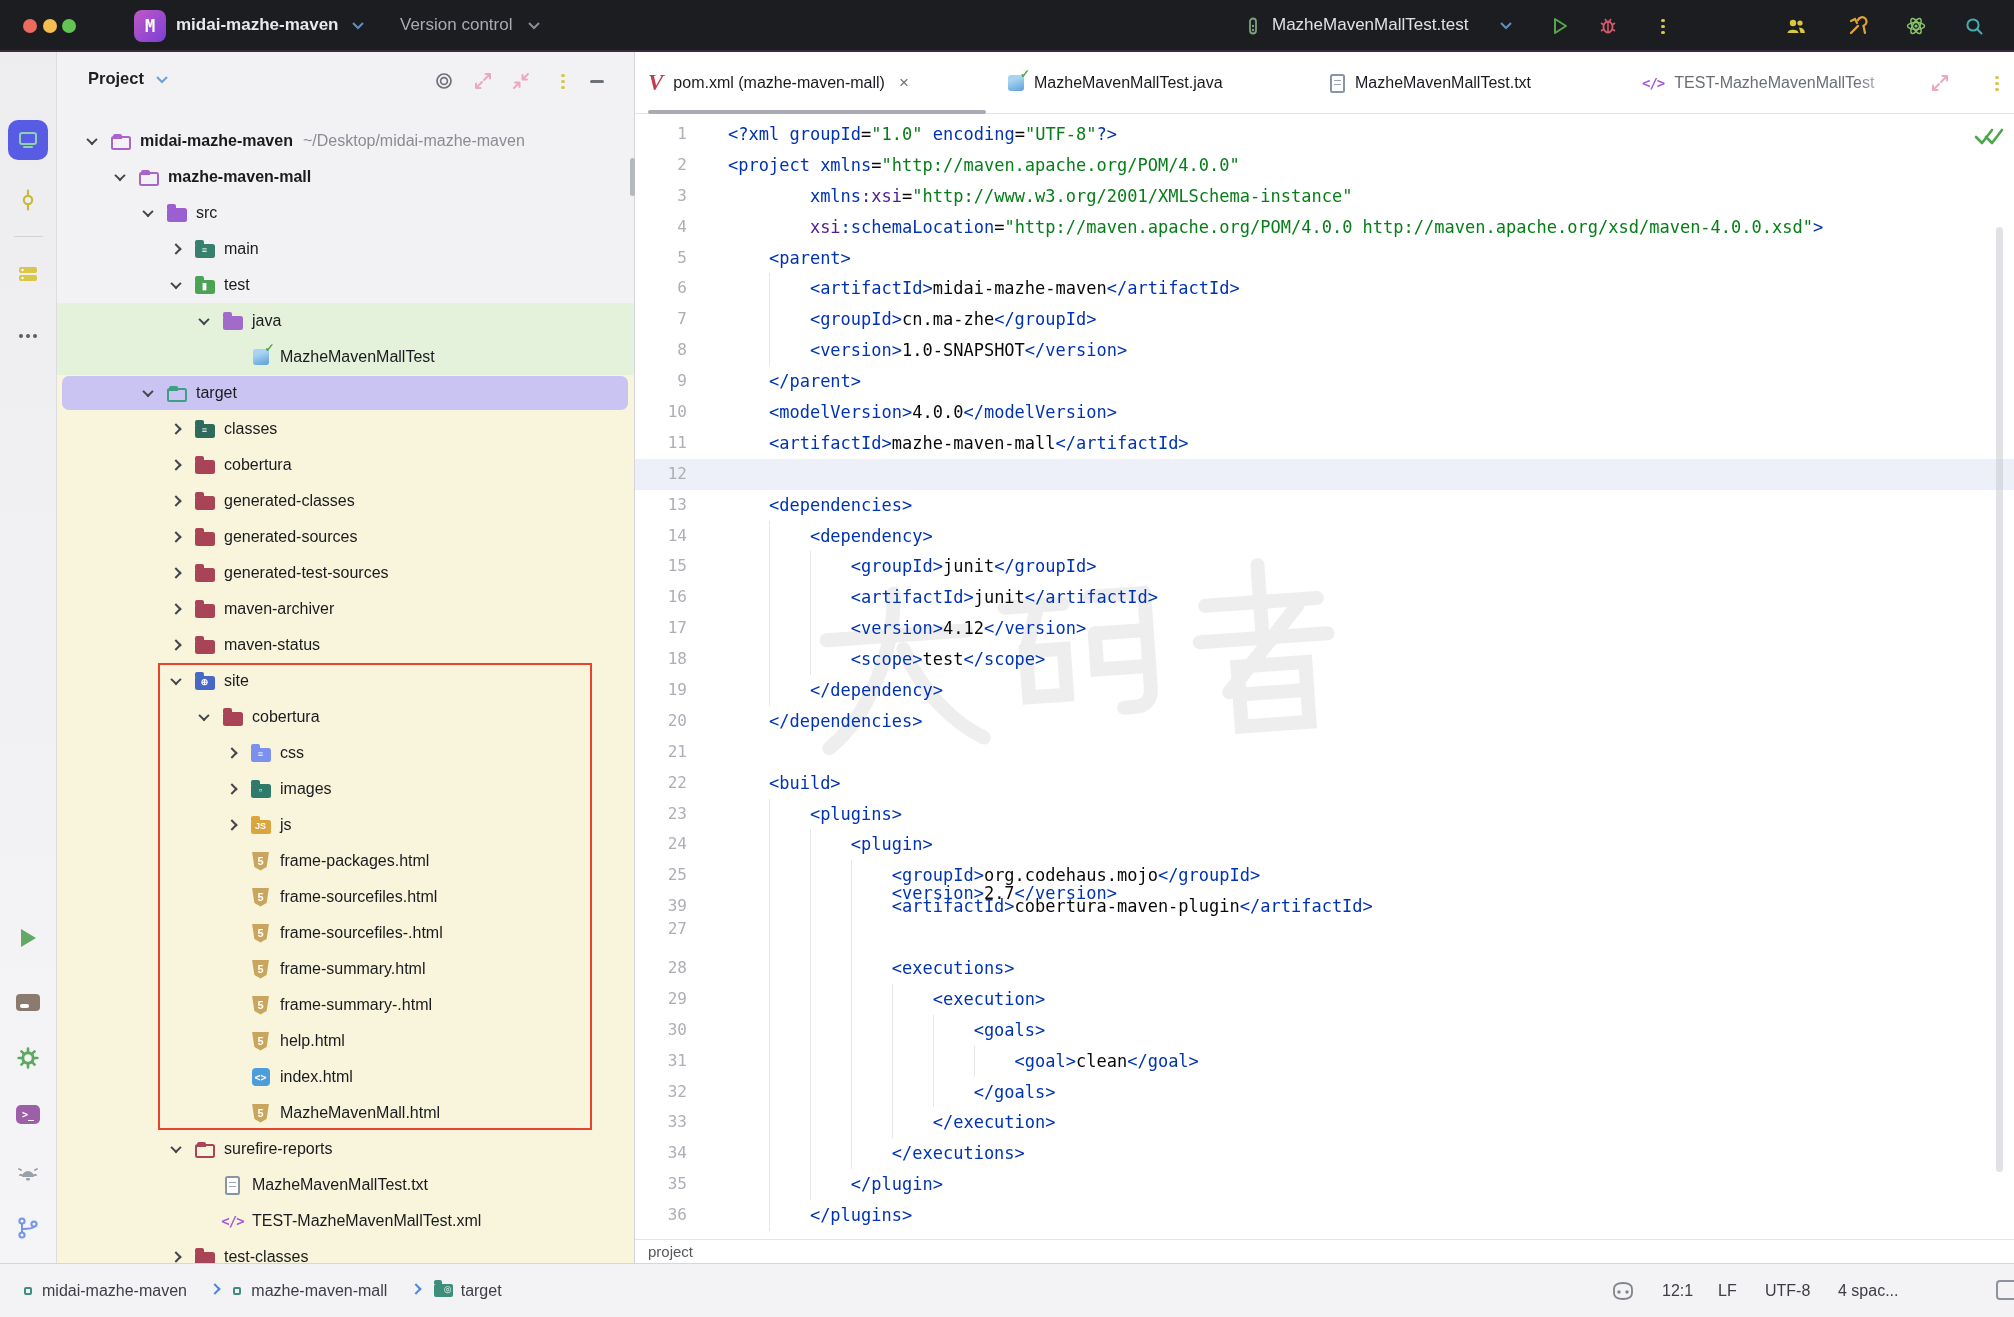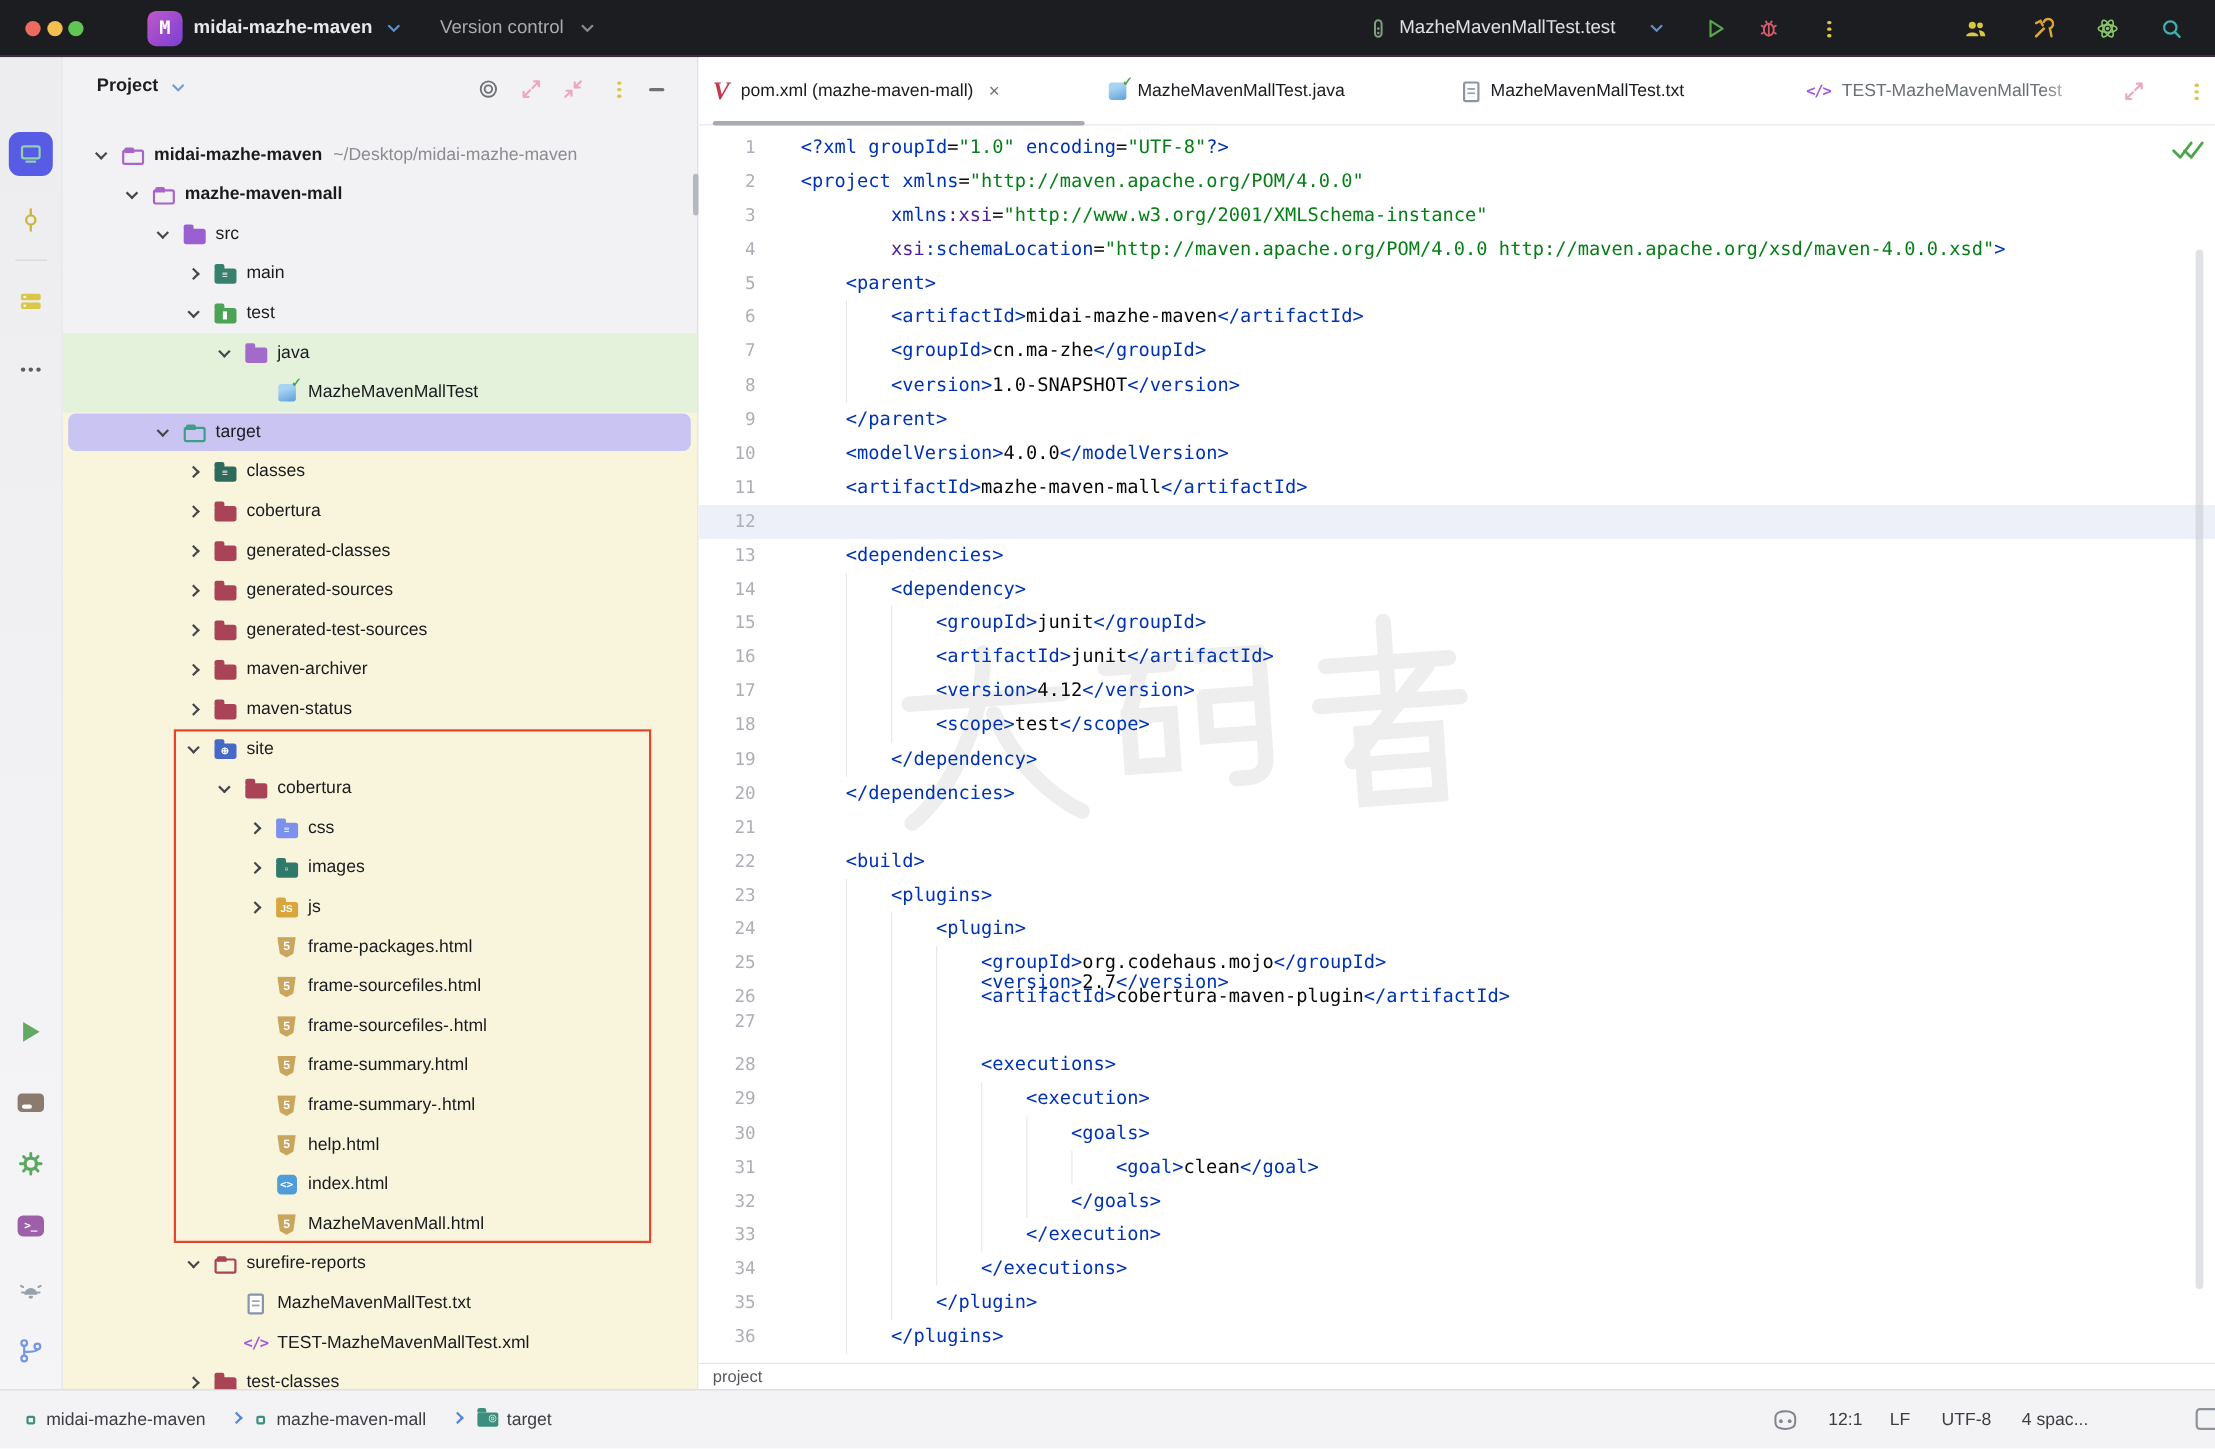--- a/index.html
+++ b/index.html
@@ -575,21 +575,21 @@
         <div class="gnum" style="top: 530.35px;">16</div>
         <div class="gnum" style="top: 561.24px;">17</div>
         <div class="gnum" style="top: 592.13px;">18</div>
         <div class="gnum" style="top: 623.02px;">19</div>
         <div class="gnum" style="top: 653.91px;">20</div>
         <div class="gnum" style="top: 684.8px;">21</div>
         <div class="gnum" style="top: 715.69px;">22</div>
         <div class="gnum" style="top: 746.58px;">23</div>
         <div class="gnum" style="top: 777.47px;">24</div>
         <div class="gnum" style="top: 808.36px;">25</div>
-        <div class="gnum" style="top: 839.25px;">26</div>
+        <div class="gnum" style="top: 839.25px;">39</div>
         <div class="gnum" style="top: 862px;">27</div>
         <div class="gnum" style="top: 901.03px;">28</div>
         <div class="gnum" style="top: 931.92px;">29</div>
         <div class="gnum" style="top: 962.81px;">30</div>
         <div class="gnum" style="top: 993.7px;">31</div>
         <div class="gnum" style="top: 1024.59px;">32</div>
         <div class="gnum" style="top: 1055.48px;">33</div>
         <div class="gnum" style="top: 1086.37px;">34</div>
         <div class="gnum" style="top: 1117.26px;">35</div>
         <div class="gnum" style="top: 1148.15px;">36</div>

